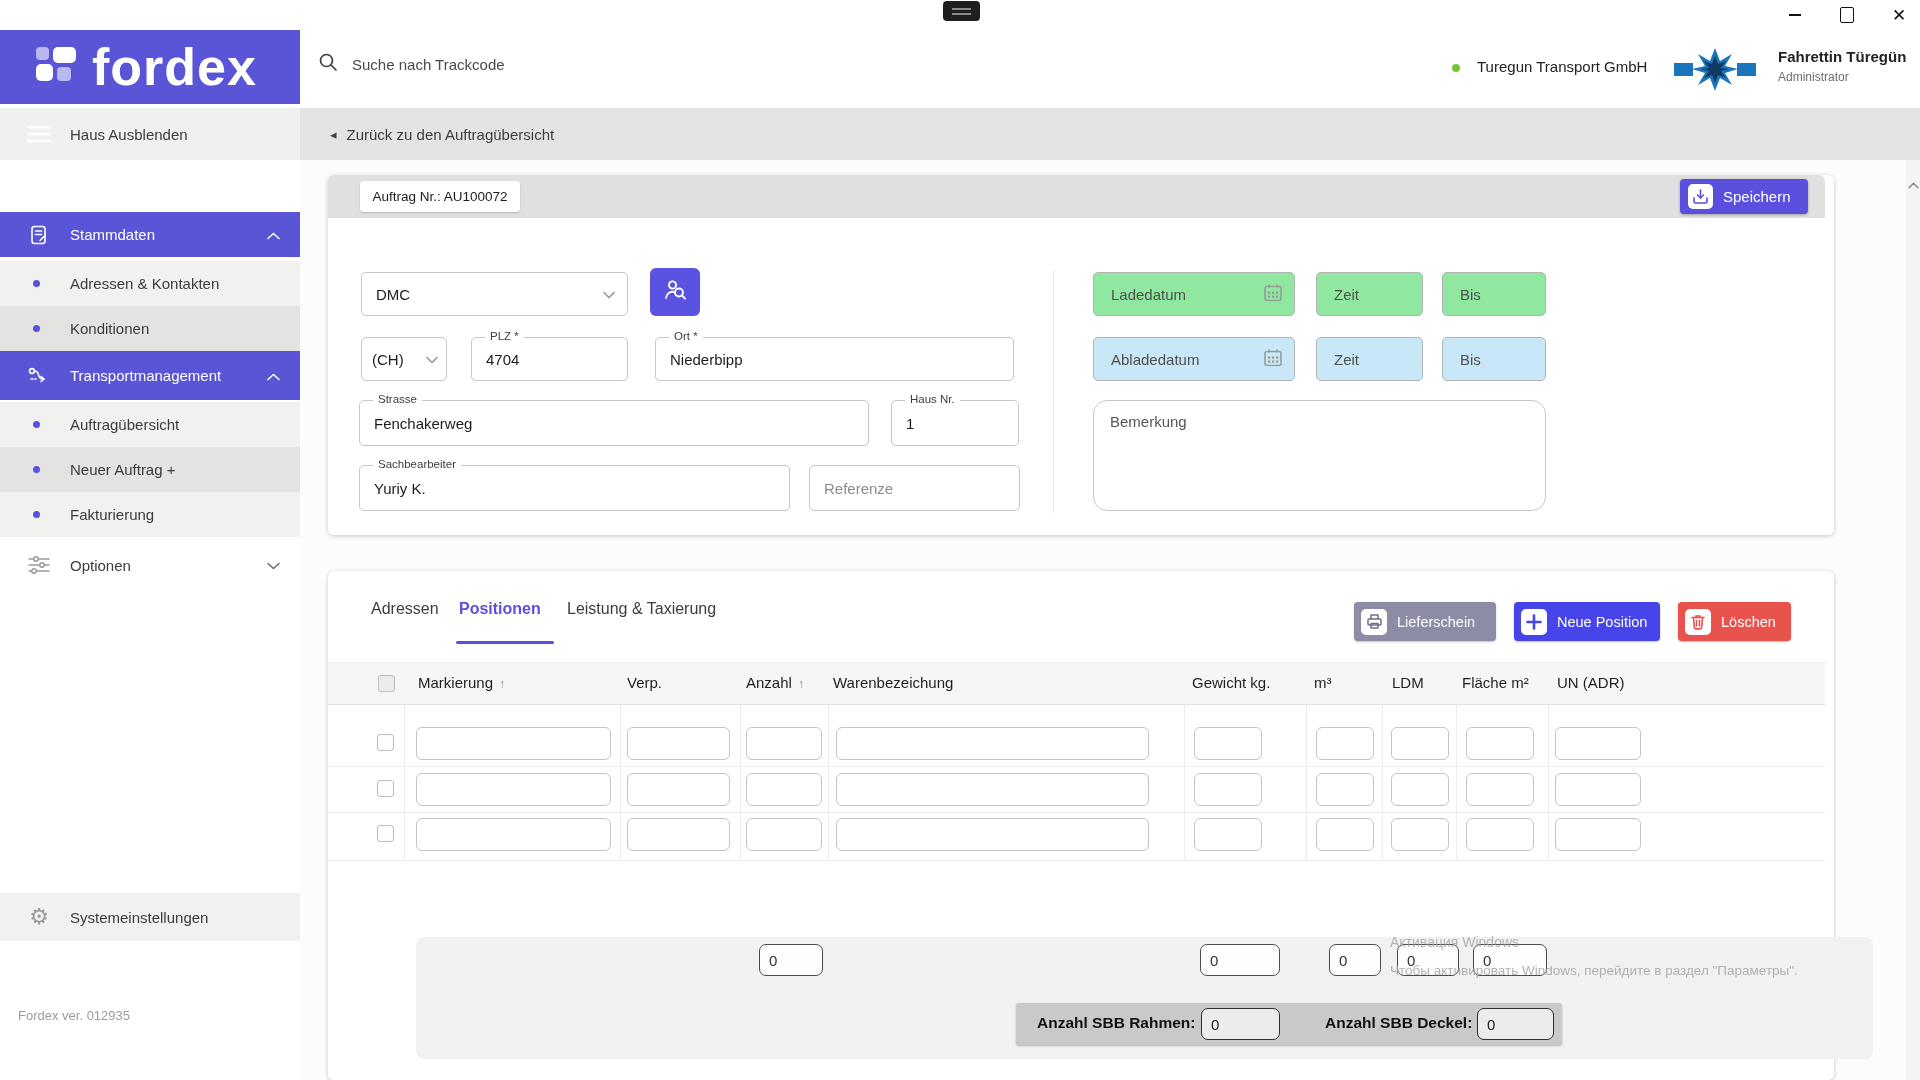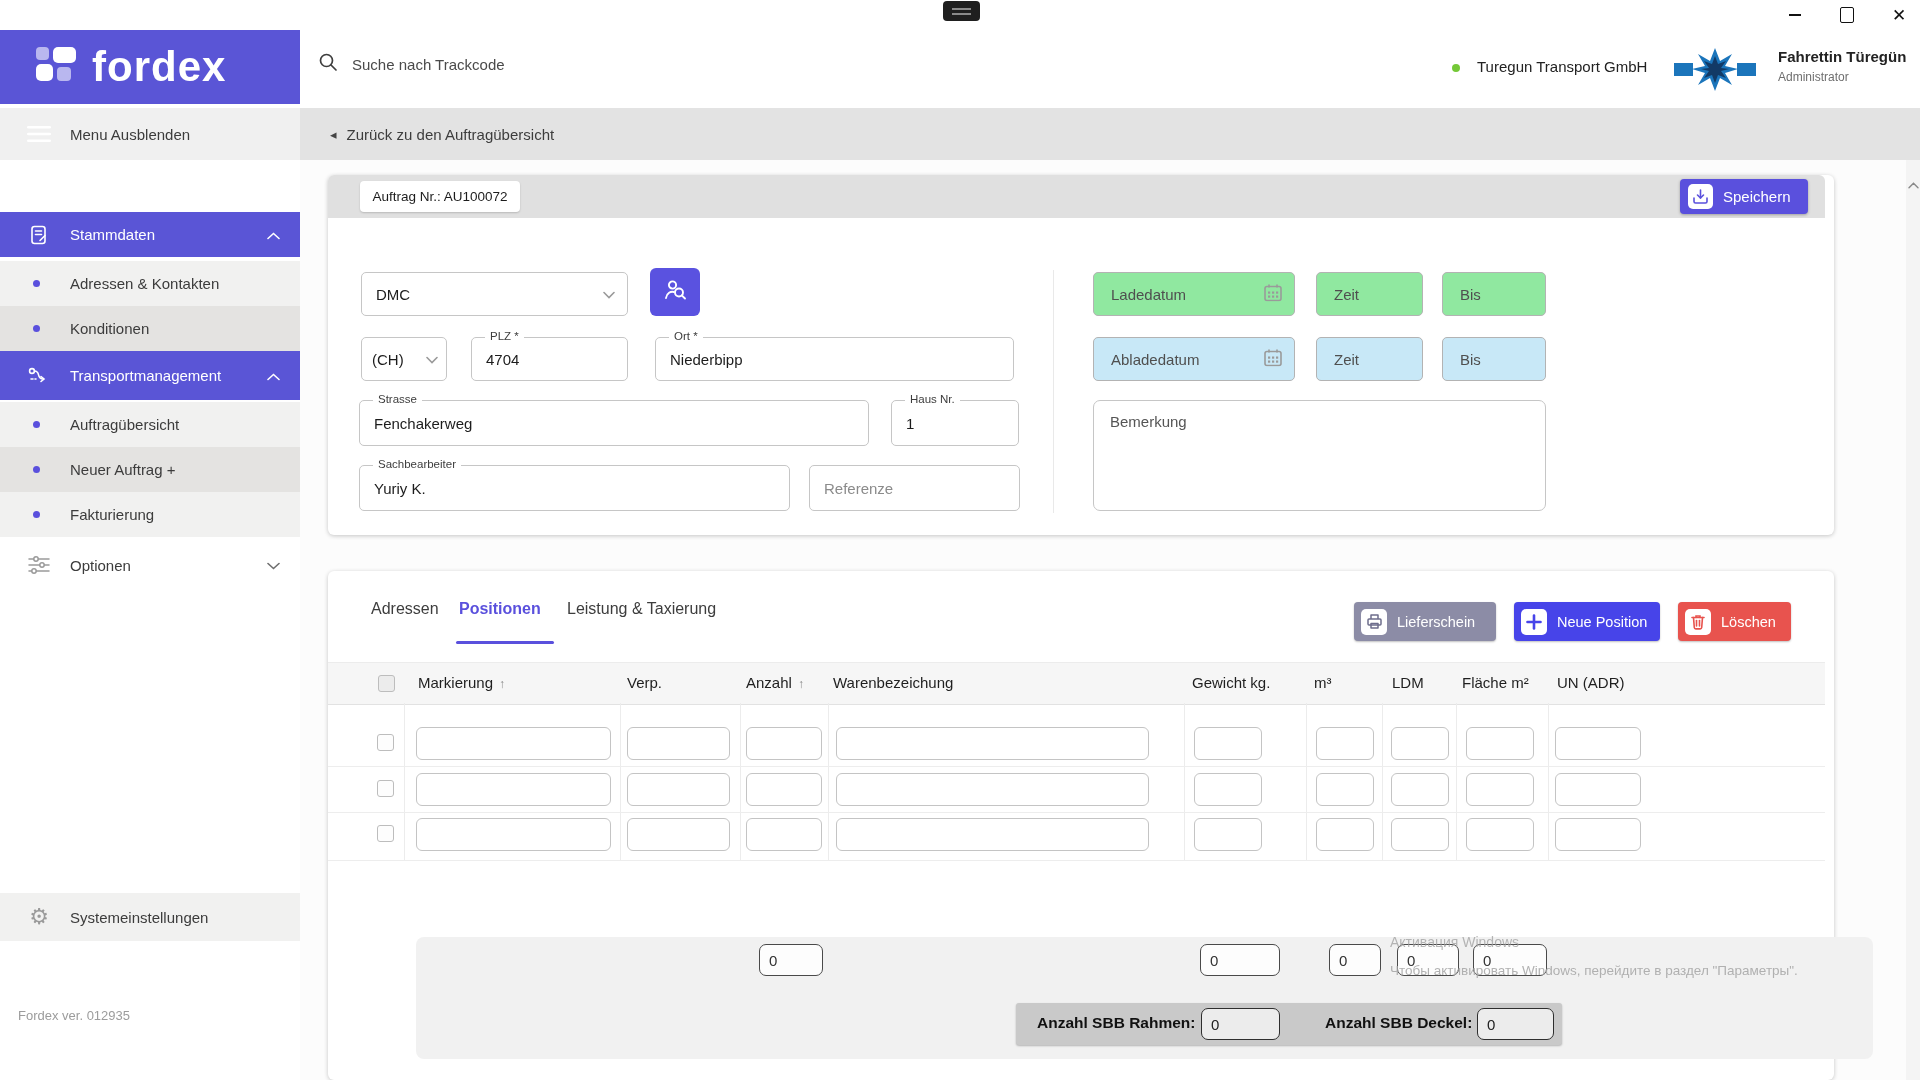--- a/index.html
+++ b/index.html
@@ -12,21 +12,21 @@
   .notch span{display:block;width:19px;height:2px;background:#8a8a8a;}
   .winctl{position:absolute;right:8px;top:0;height:30px;display:flex;align-items:center;gap:26px;}
   .wc{width:26px;height:26px;display:flex;align-items:center;justify-content:center;cursor:default;color:#111;}
   .minbar{display:block;width:12px;height:2px;background:#111;}
   .maxbox{display:block;width:12px;height:14px;border:1.6px solid #111;border-radius:2px;}
   .closex{font-size:17px;line-height:1;color:#111;}
   
   .sidebar{position:absolute;left:0;top:30px;width:300px;height:1050px;background:#fff;}
   .logo{position:absolute;left:0;top:0;width:300px;height:74px;background:#5a55d6;
         display:flex;align-items:center;padding-left:34px;box-sizing:border-box;}
-  .logo-text{color:#fff;font-weight:bold;font-size:42px;letter-spacing:1px;margin-left:14px;}
+  .logo-text{color:#fff;font-weight:bold;font-size:52px;letter-spacing:1px;margin-left:14px;}
   .srow{position:absolute;left:0;width:300px;height:45px;display:flex;align-items:center;}
   .srow .txt{font-size:15px;color:#3c3c3c;}
   .srow.head{background:#5a55d6;}
   .srow.head .txt{color:#fff;}
   .sicon{width:26px;display:flex;justify-content:center;margin-left:26px;margin-right:18px;flex:none;}
   .bullet{width:7px;height:7px;border-radius:50%;background:#5a50dd;margin-left:33px;margin-right:30px;flex:none;}
   .chev{position:absolute;right:20px;top:50%;transform:translateY(-50%);}
   .version{position:absolute;left:18px;top:978px;font-size:13px;color:#9c9c9c;}
   
   .topbar{position:absolute;left:300px;top:30px;width:1620px;height:78px;background:#fff;}
@@ -64,21 +64,21 @@
              padding:0 14px;box-sizing:border-box;font-family:"Liberation Sans","DejaVu Sans",sans-serif;}
   .fld .fval::placeholder{color:#8b8b8b;opacity:1;}
   .selchev{position:absolute;right:12px;top:50%;transform:translateY(-50%);}
   .pbtn{position:absolute;left:322px;top:93px;width:50px;height:48px;background:#5a52e0;border-radius:6px;
         display:flex;align-items:center;justify-content:center;cursor:pointer;}
   .dtf{position:absolute;border:1px solid #b3b3b3;border-radius:5px;box-sizing:border-box;
        display:flex;align-items:center;padding-left:17px;font-size:15px;color:#4f4f4f;}
   .dtf.green{background:#90e8a0;}
   .dtf.blue{background:#c8e8f7;}
   .dtf .cal{position:absolute;right:12px;top:50%;transform:translateY(-50%);}
-  .bemerk{position:absolute;left:765px;top:225px;width:453px;height:111px;border:1px solid #c6c6c6;border-radius:7px;
+  .bemerk{position:absolute;left:765px;top:225px;width:453px;height:111px;border:1px solid #c6c6c6;border-radius:14px;
           box-sizing:border-box;background:#fff;}
   .bemerk textarea{border:none;outline:none;resize:none;width:100%;height:100%;font-size:15px;color:#444;
           padding:12px 16px;box-sizing:border-box;background:transparent;font-family:"Liberation Sans","DejaVu Sans",sans-serif;}
   .bemerk textarea::placeholder{color:#555;opacity:1;}
   
   .card2{left:28px;top:411px;width:1497px;height:509px;border-radius:6px;}
   .tab{position:absolute;top:29px;font-size:16px;color:#3d3d3d;cursor:pointer;}
   .tab.active{color:#5a50dd;font-weight:bold;}
   .tabline{position:absolute;left:128px;top:70px;width:98px;height:3px;background:#5a50dd;border-radius:2px;}
   .abtn{position:absolute;top:31px;height:39px;border-radius:4px;display:flex;align-items:center;gap:10px;
@@ -146,21 +146,21 @@
     </div>
 
     <div class="srow" style="top:78px;background:#f0f0f0;height:52px;">
       <span class="sicon">
         <svg width="24" height="18" viewBox="0 0 24 18">
             <rect y="1" width="24" height="2.6" rx="1.3" fill="#fff"></rect>
             <rect y="7.7" width="24" height="2.6" rx="1.3" fill="#fff"></rect>
             <rect y="14.4" width="24" height="2.6" rx="1.3" fill="#fff"></rect>
           </svg>
       </span>
-      <span class="txt">Menu Ausblenden</span>
+      <span class="txt">Haus Ausblenden</span>
     </div>
 
     <div class="srow head" style="top:182px;">
       <span class="sicon">
         <svg width="22" height="22" viewBox="0 0 22 22" fill="none" stroke="#fff" stroke-width="1.6" stroke-linecap="round">
           <rect x="4" y="2.5" width="13" height="17" rx="2.5"></rect>
             <line x1="7.5" y1="7" x2="13.5" y2="7"></line>
             <line x1="7.5" y1="10.5" x2="13.5" y2="10.5"></line>
             <line x1="12" y1="16.5" x2="17" y2="11.5"></line>
         </svg>

